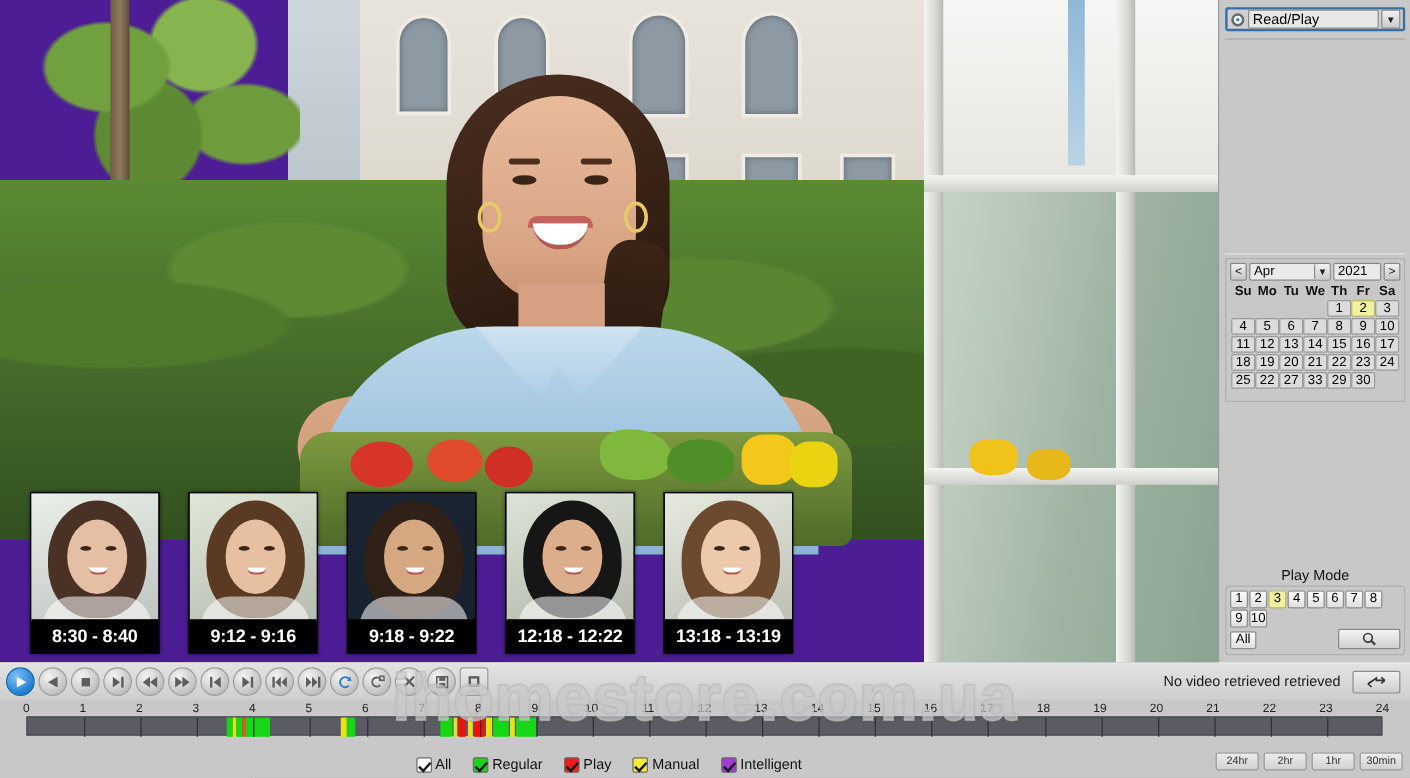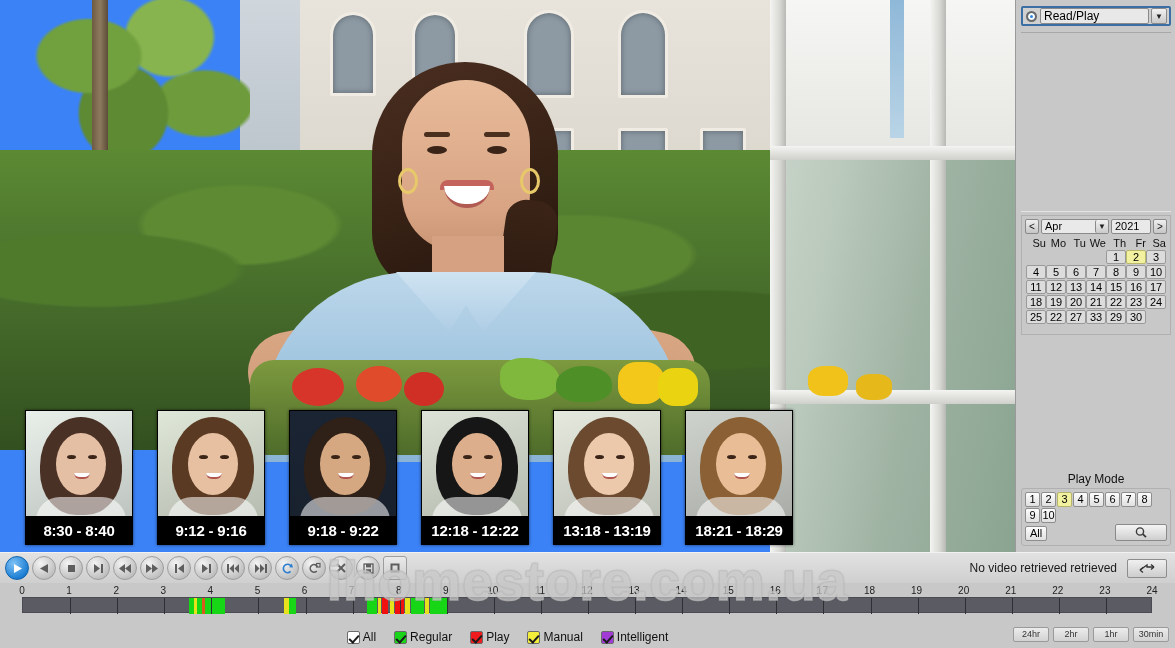--- a/index.html
+++ b/index.html
@@ -14,21 +14,21 @@
     position: relative;
     width: 1175px; height: 648px;
     background: #c8c8c8;
   }
 
   
   #video-area {
     position: absolute; left: 0; top: 0;
     width: 1015px; height: 552px;
     overflow: hidden;
-    background: #3b82f6;
+    background: #4c1d95;
   }
   .scene { position: absolute; inset: 0; }
   
   .bld {
     position: absolute; left: 300px; top: 0; width: 480px; height: 300px;
     background: linear-gradient(180deg,#e8e4dc 0%,#dcd8ce 55%,#cfcbc0 100%);
   }
   .bld2 {
     position: absolute; left: 240px; top: 0; width: 70px; height: 190px;
     background: linear-gradient(180deg,#cfd6dc,#b9c2ca);
@@ -248,22 +248,22 @@
   .cal-month .combo-arrow { width: 13px; height: 13px; margin: 0; border: none;
     border-left: 1px solid #8a8a8a; background: linear-gradient(180deg,#f2f2f2,#cacaca); }
   .cal-year {
     width: 40px; height: 15px; background: #e9e9e9;
     border: 1px solid #8a8a8a; border-radius: 2px;
     font-size: 11px; line-height: 13px; padding-left: 3px;
   }
   .cal-grid { padding: 0 4px; }
   .cal-row { display: flex; gap: 0px; }
   .cal-dow {
-    width: 20px; text-align: right; font-size: 11px;
-    color: #111; font-weight: normal; line-height: 14px;
+    width: 20px; text-align: center; font-size: 11px;
+    color: #111; font-weight: bold; line-height: 14px;
   }
   .cal-day {
     width: 20px; height: 14px; margin: 0 0 1px 0;
     font-size: 11px; line-height: 12px; text-align: center;
     background: #dcdcdc; border: 1px solid #9a9a9a; border-radius: 2px;
     color: #000;
   }
   .cal-day.empty { background: transparent; border-color: transparent; }
   .cal-day.sel { background: #f2f1a0; border-color: #b9b86a; }
 
@@ -514,32 +514,20 @@
           <div class="pic">
             <div class="pbg" style="background:linear-gradient(160deg,#e6eade,#e6eadecc);"></div>
             <div class="th-hair" style="left:14px;top:6px;width:82px;height:98px;background:#6b4a30;"></div>
             <div class="th-face" style="left:30px;top:22px;width:50px;height:62px;background:#ecc9ab;"></div>
             <div style="position:absolute;left:41px;top:44px;width:9px;height:4px;border-radius:50%;background:#3a2418;"></div>
             <div style="position:absolute;left:62px;top:44px;width:9px;height:4px;border-radius:50%;background:#3a2418;"></div>
             <div style="position:absolute;left:48px;top:62px;width:16px;height:6px;border-radius:0 0 10px 10px;background:#fff;border-bottom:2px solid #b0564f;"></div>
             <div style="position:absolute;left:10px;top:86px;width:90px;height:24px;border-radius:40px 40px 0 0;background:rgba(255,255,255,.55);"></div>
           </div>
           <div class="tlabel">13:18 - 13:19</div>
-        </div>
-        <div class="thumb">
-          <div class="pic">
-            <div class="pbg" style="background:linear-gradient(160deg,#cfd3cd,#cfd3cdcc);"></div>
-            <div class="th-hair" style="left:14px;top:6px;width:82px;height:98px;background:#8a6034;"></div>
-            <div class="th-face" style="left:30px;top:22px;width:50px;height:62px;background:#e9bd96;"></div>
-            <div style="position:absolute;left:41px;top:44px;width:9px;height:4px;border-radius:50%;background:#3a2418;"></div>
-            <div style="position:absolute;left:62px;top:44px;width:9px;height:4px;border-radius:50%;background:#3a2418;"></div>
-            <div style="position:absolute;left:48px;top:62px;width:16px;height:6px;border-radius:0 0 10px 10px;background:#fff;border-bottom:2px solid #b0564f;"></div>
-            <div style="position:absolute;left:10px;top:86px;width:90px;height:24px;border-radius:40px 40px 0 0;background:rgba(255,255,255,.55);"></div>
-          </div>
-          <div class="tlabel">18:21 - 18:29</div>
         </div>
       </div>
   </div>
 
   <div id="right-panel">
 
     <div class="rw-select">
       <div class="radio-dot"></div>
       <div class="combo-text">Read/Play</div>
       <div class="combo-arrow">▼</div>

